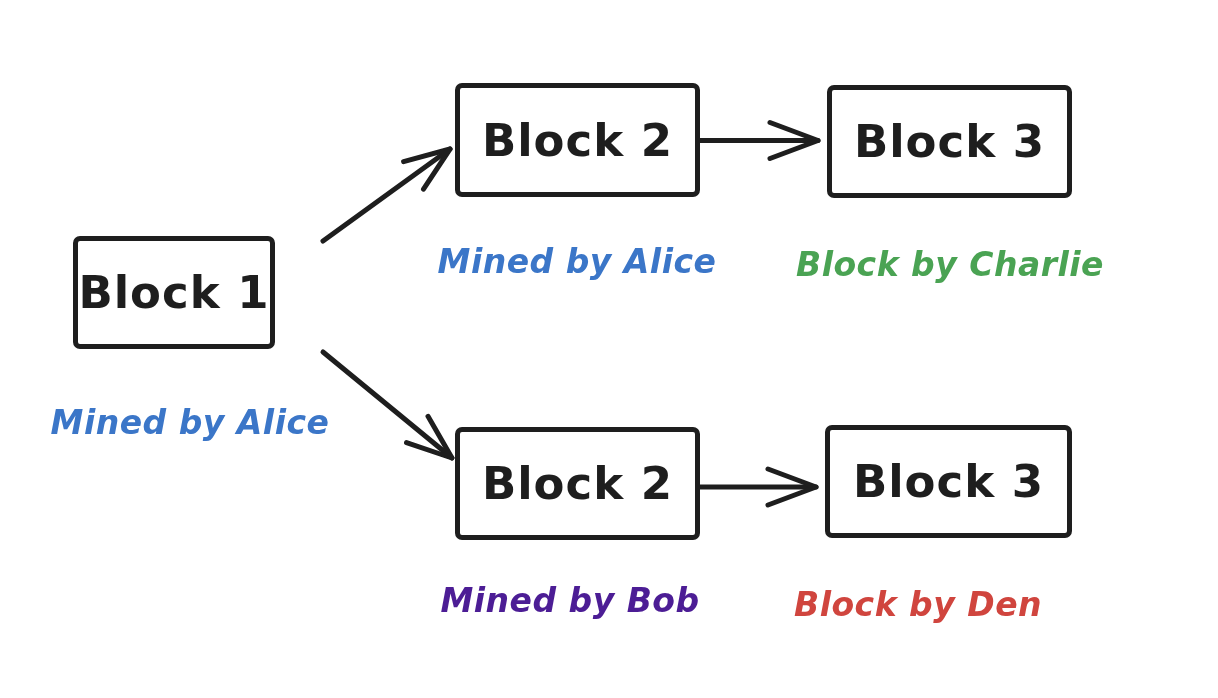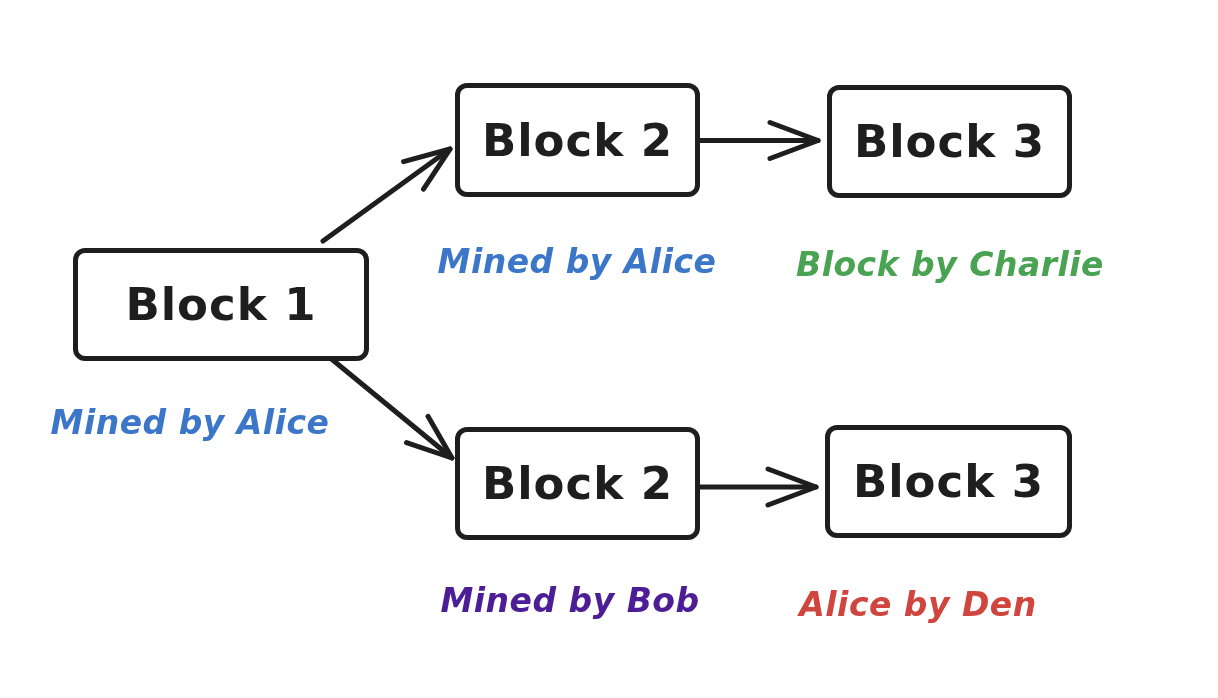--- a/index.html
+++ b/index.html
@@ -28,30 +28,30 @@
     stroke-width: 5;
     stroke-linecap: round;
     stroke-linejoin: round;
     fill: none;
   }
   .node {
     position: absolute;
     box-sizing: border-box;
     background: #ffffff;
     border: 5px solid var(--stroke, #1e1e1e);
-    border-radius: 12px;
+    border-radius: 7px;
     display: flex;
     align-items: center;
     justify-content: center;
     font-size: 45px;
     font-weight: 600;
     letter-spacing: 1px;
     color: var(--stroke, #1e1e1e);
   }
-  #node-block-1        { left: 73px;  top: 248px; width: 296px; height: 113px; }
+  #node-block-1        { left: 73px;  top: 236px; width: 202px; height: 113px; }
   #node-block-2-top    { left: 455px; top: 83px;  width: 245px; height: 114px; }
   #node-block-3-top    { left: 827px; top: 85px;  width: 245px; height: 113px; }
   #node-block-2-bottom { left: 455px; top: 427px; width: 245px; height: 113px; }
   #node-block-3-bottom { left: 825px; top: 425px; width: 247px; height: 113px; }
 
   .miner-label {
     position: absolute;
     width: 320px;
     text-align: center;
     font-size: 33px;
@@ -103,15 +103,15 @@
     <span>Block 2</span>
   </div>
   <div class="node" id="node-block-3-bottom">
     <span>Block 3</span>
   </div>
 
   <div class="miner-label" id="miner-block-1" style="color: rgb(59, 118, 200);">Mined by Alice</div>
   <div class="miner-label" id="miner-block-2-top" style="color: rgb(59, 118, 200);">Mined by Alice</div>
   <div class="miner-label" id="miner-block-3-top" style="color: rgb(74, 163, 83);">Block by Charlie</div>
   <div class="miner-label" id="miner-block-2-bottom" style="color: #4c1d95;">Mined by Bob</div>
-  <div class="miner-label" id="miner-block-3-bottom" style="color: rgb(208, 69, 62);">Alice by Den</div>
+  <div class="miner-label" id="miner-block-3-bottom" style="color: rgb(208, 69, 62);">Block by Den</div>
 
 </div>
 
 </body></html>

